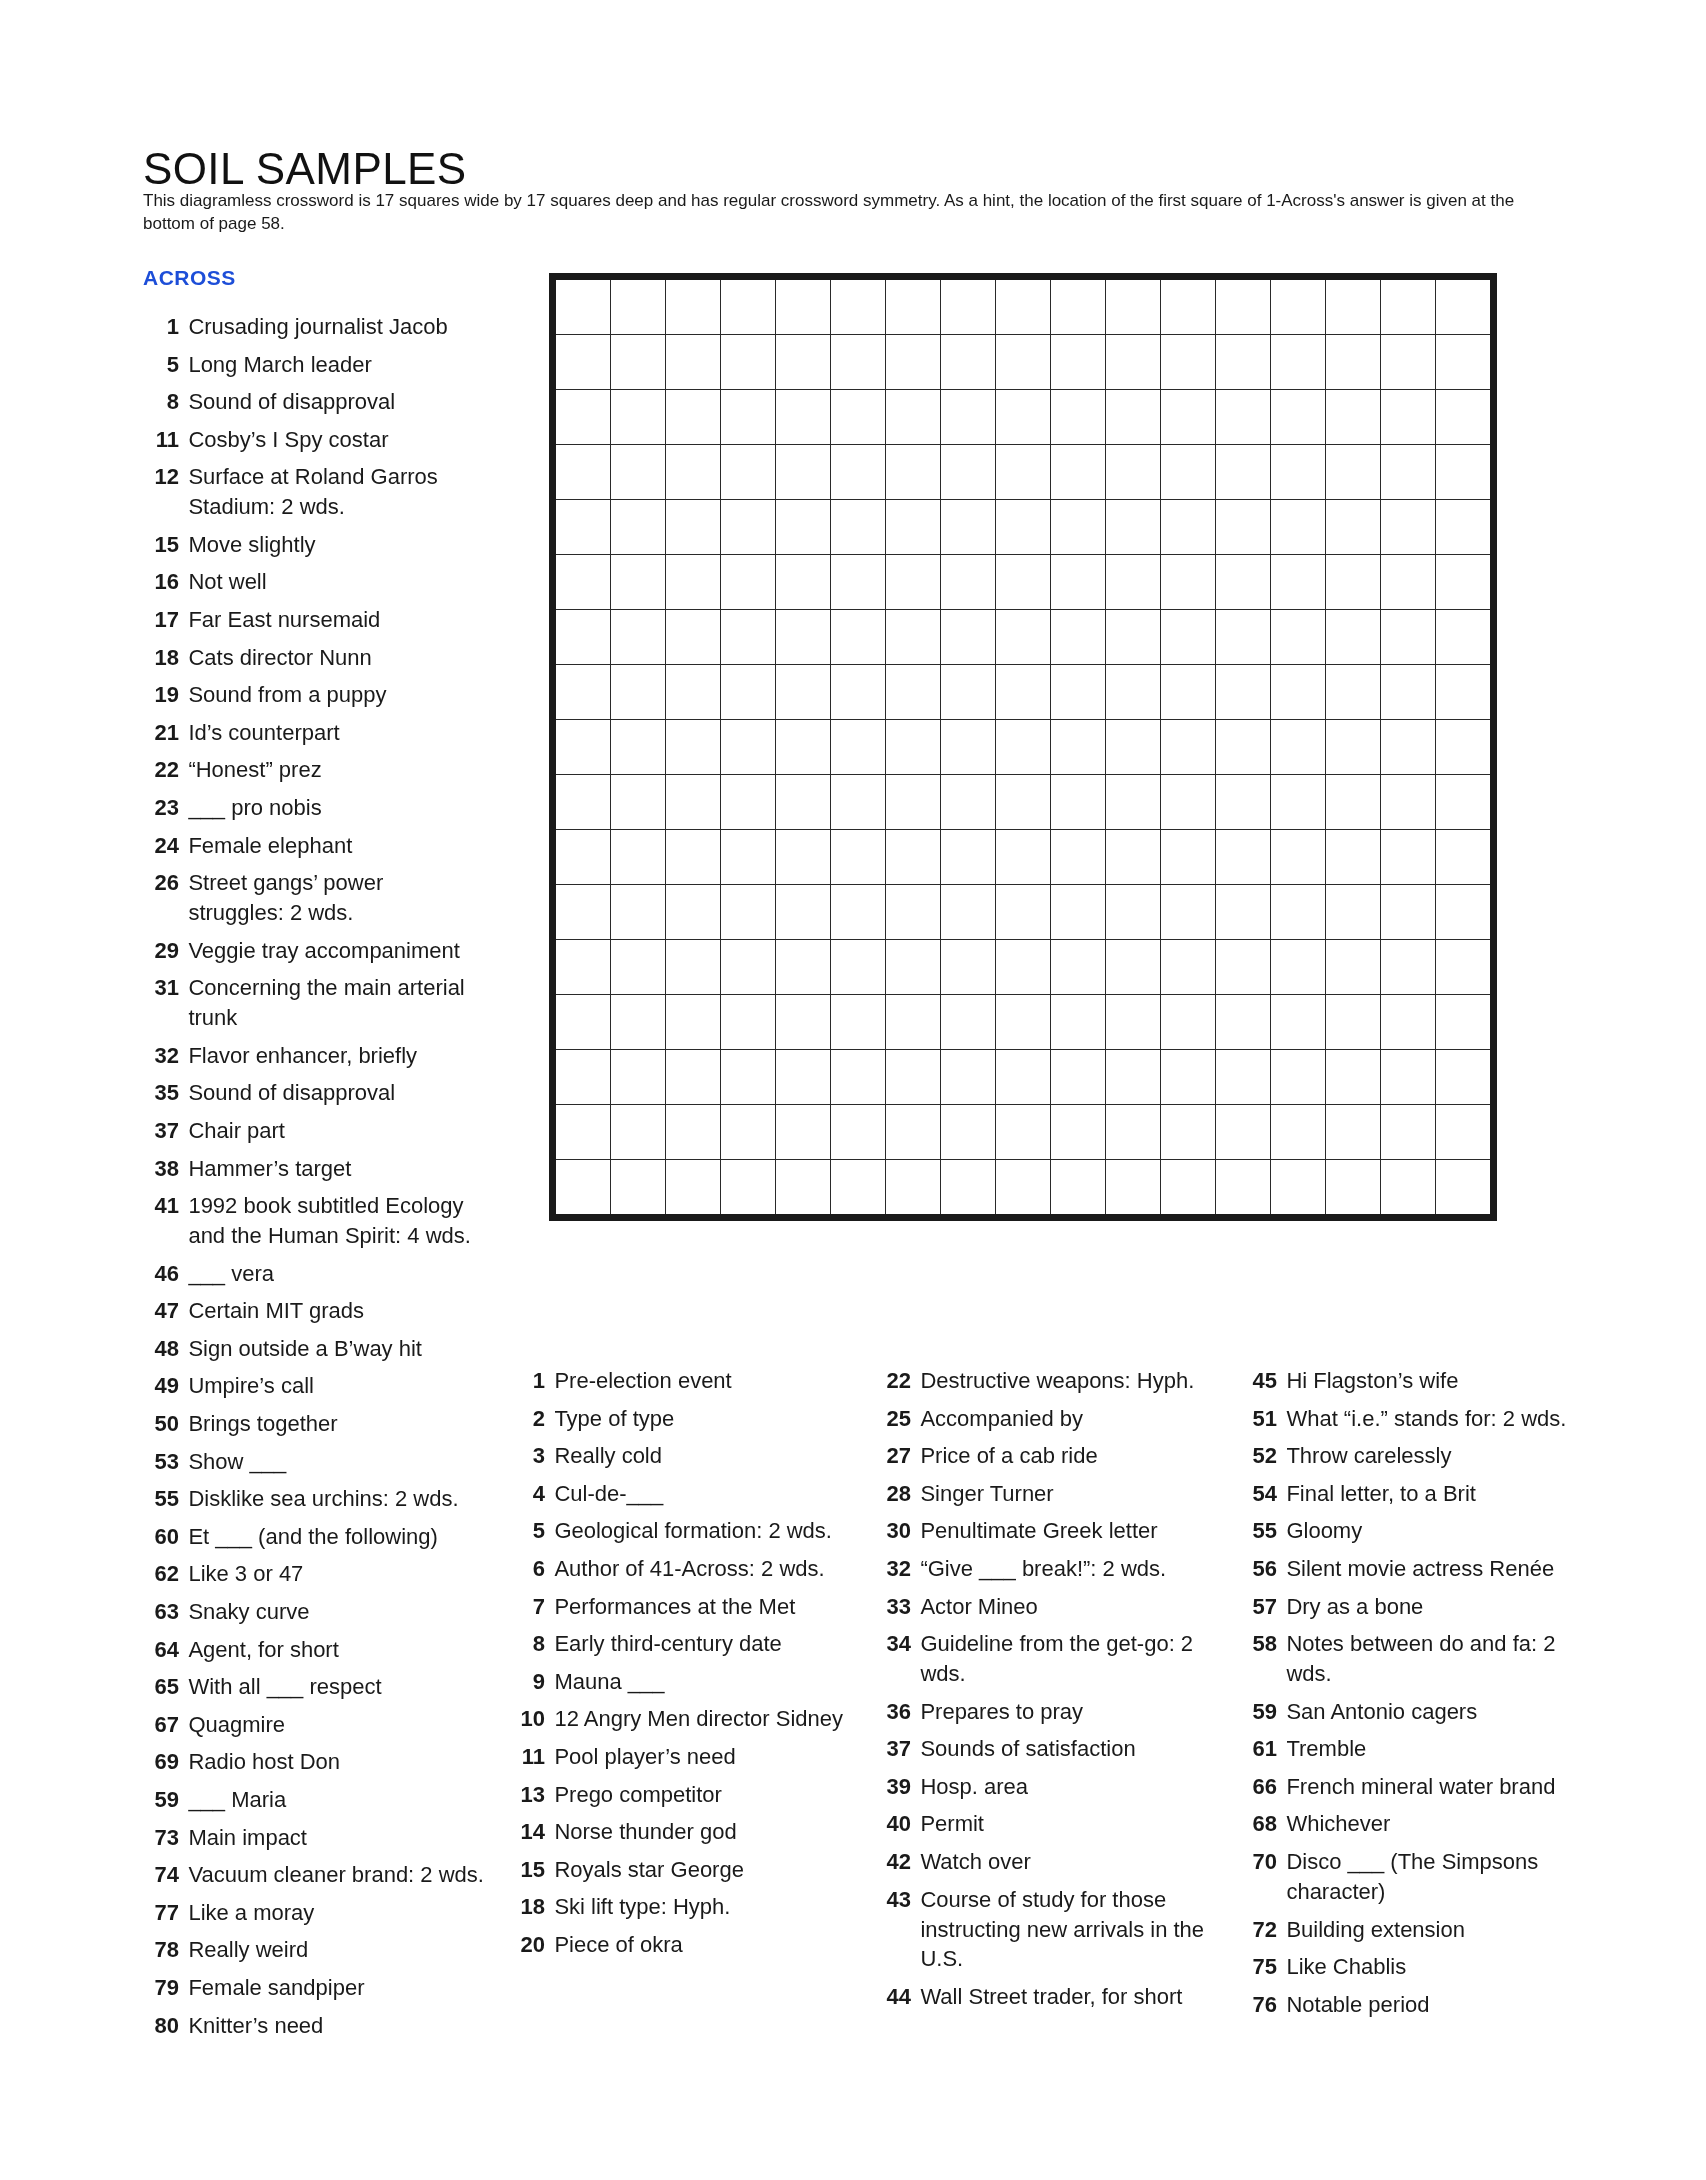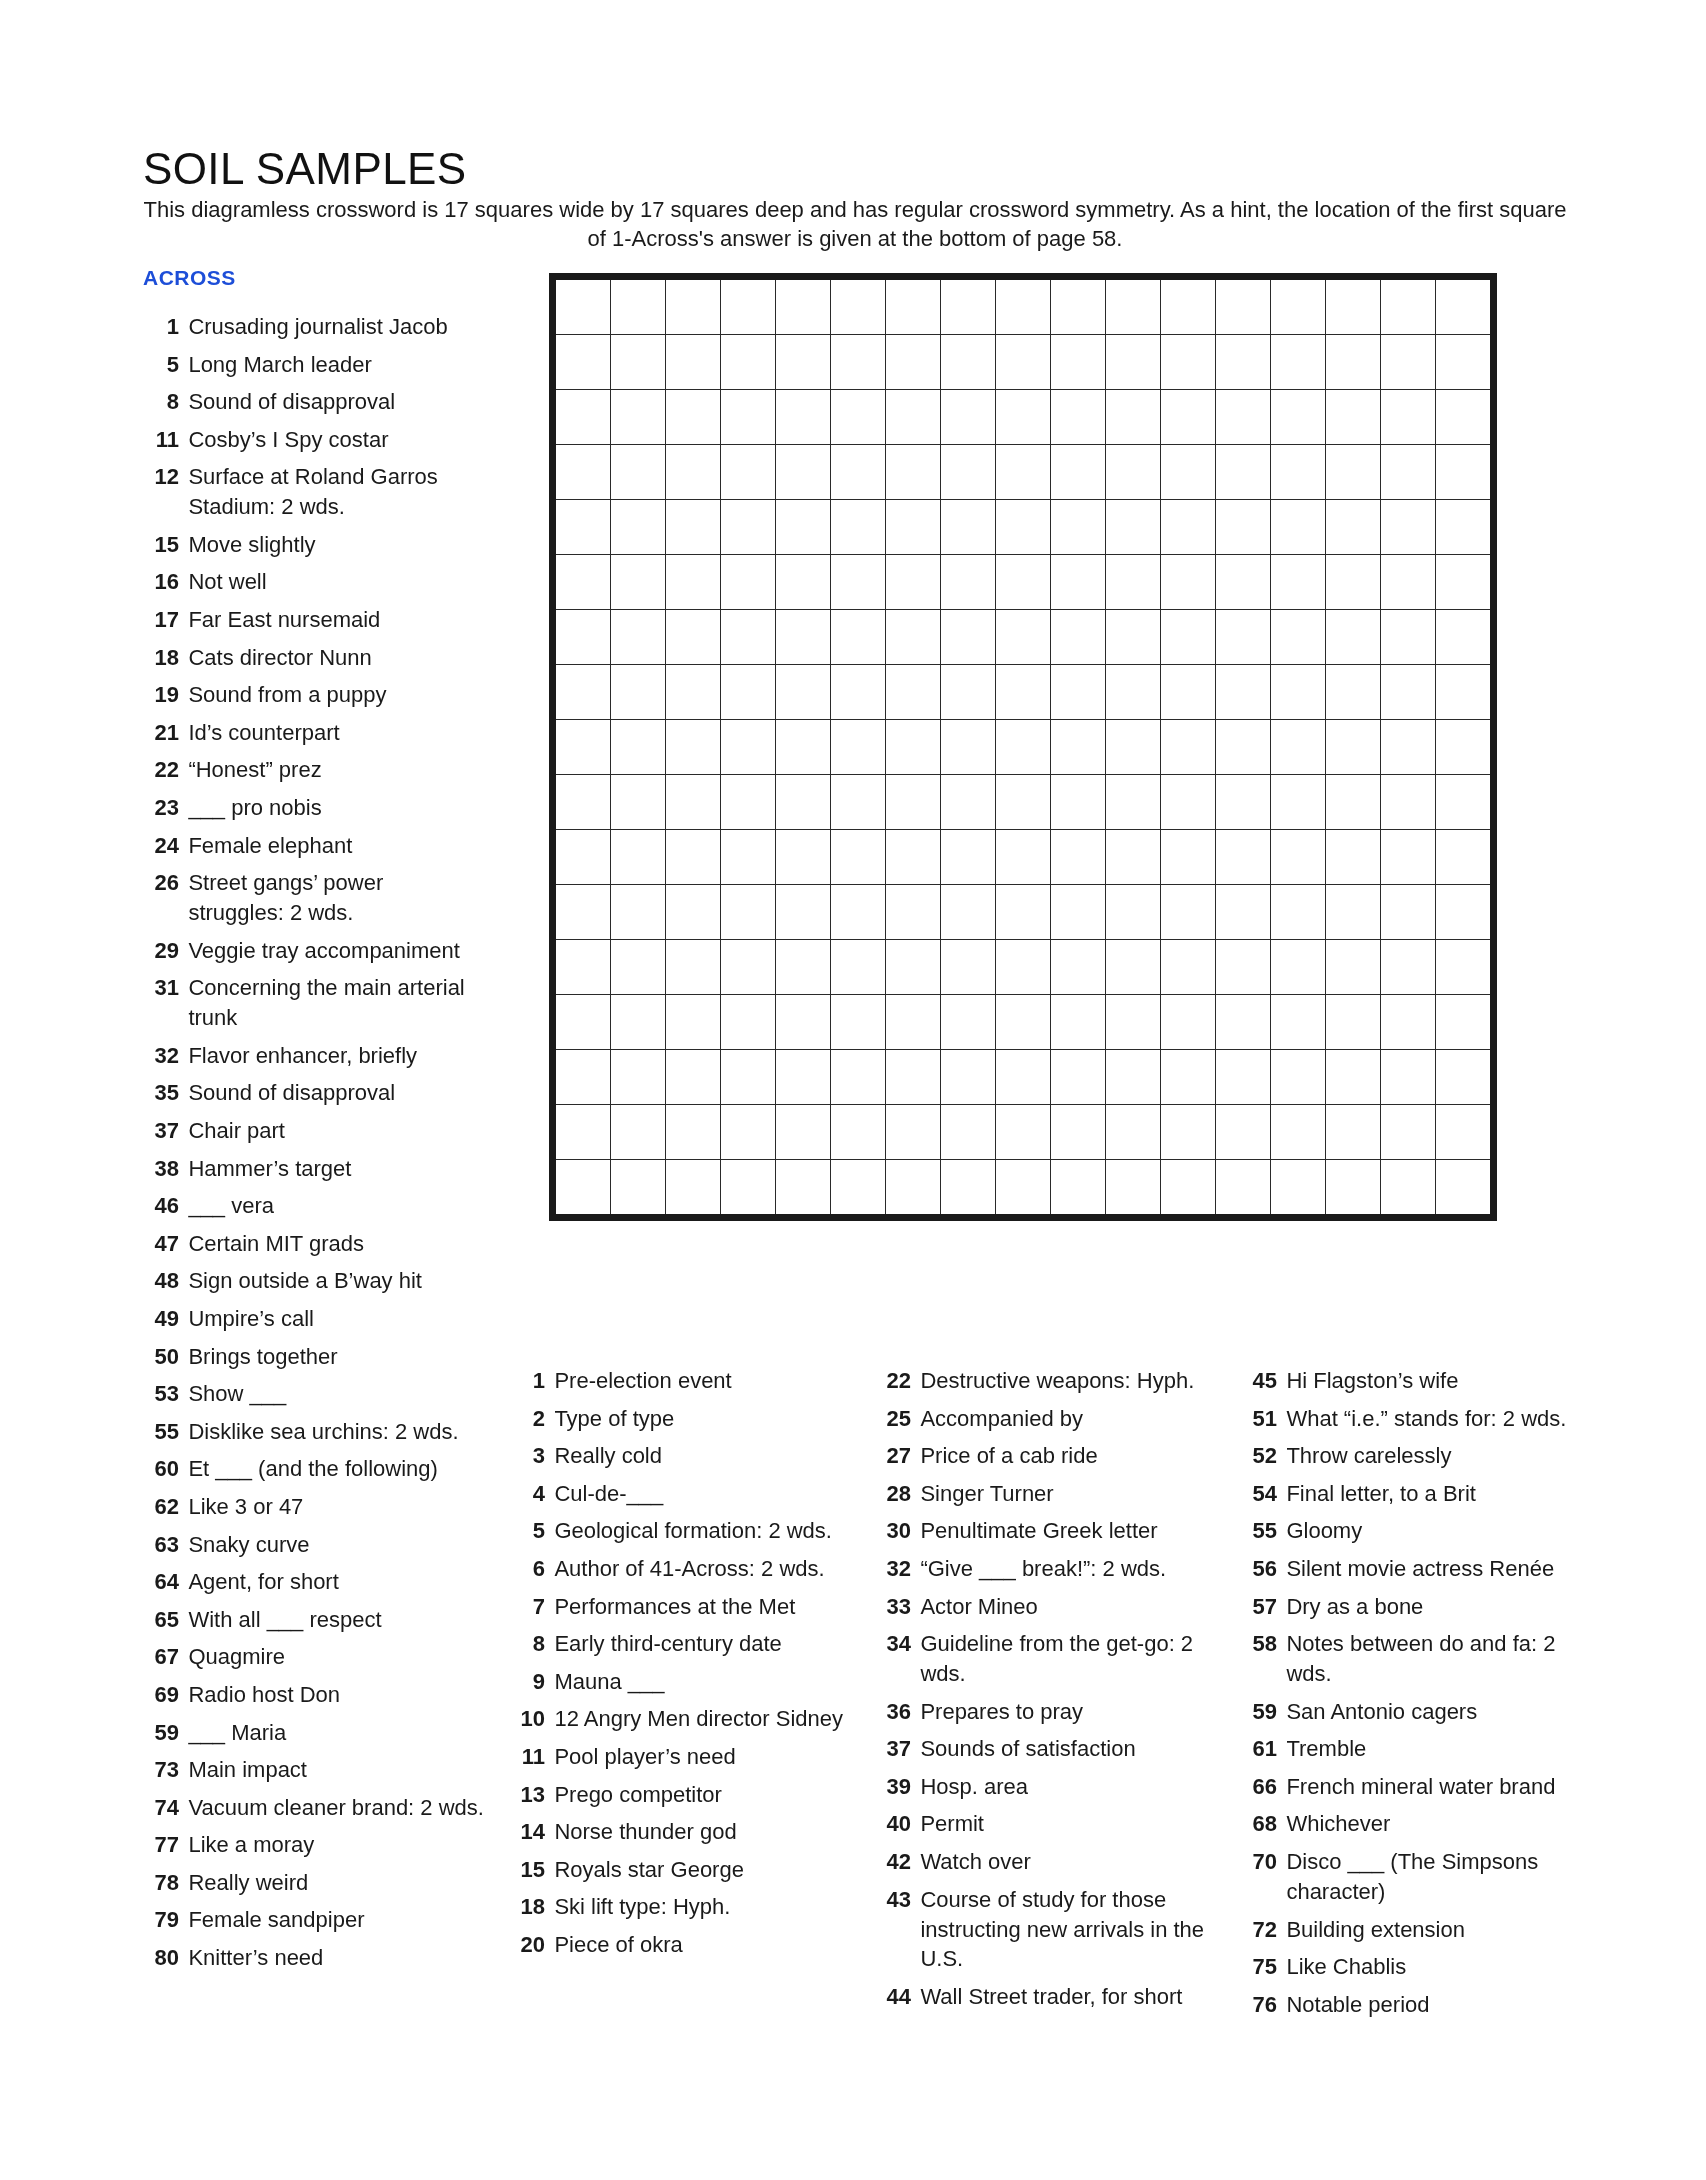--- a/index.html
+++ b/index.html
@@ -25,24 +25,23 @@
     font-weight: normal;
     letter-spacing: 0.4px;
     color: #111111;
     line-height: 1;
   }
   #puzzle-intro {
     position: absolute;
     left: 143px;
     top: 173px;
     width: 1424px;
-    font-size: 22px;
+    font-size: 17px;
     line-height: 1.34;
     color: #1a1a1a;
-    text-align: center;
   }
 
   
   #across-section {
     position: absolute;
     left: 143px;
     top: 266px;
     width: 341px;
   }
   .section-heading {
@@ -200,20 +199,24 @@
       </li>
       <li class="clue">
         <span class="clue-num">37</span>
         <span class="clue-text">Chair part</span>
       </li>
       <li class="clue">
         <span class="clue-num">38</span>
         <span class="clue-text">Hammer’s target</span>
       </li>
       <li class="clue">
+        <span class="clue-num">41</span>
+        <span class="clue-text">1992 book subtitled Ecology and the Human Spirit: 4 wds.</span>
+      </li>
+      <li class="clue">
         <span class="clue-num">46</span>
         <span class="clue-text">___ vera</span>
       </li>
       <li class="clue">
         <span class="clue-num">47</span>
         <span class="clue-text">Certain MIT grads</span>
       </li>
       <li class="clue">
         <span class="clue-num">48</span>
         <span class="clue-text">Sign outside a B’way hit</span>

